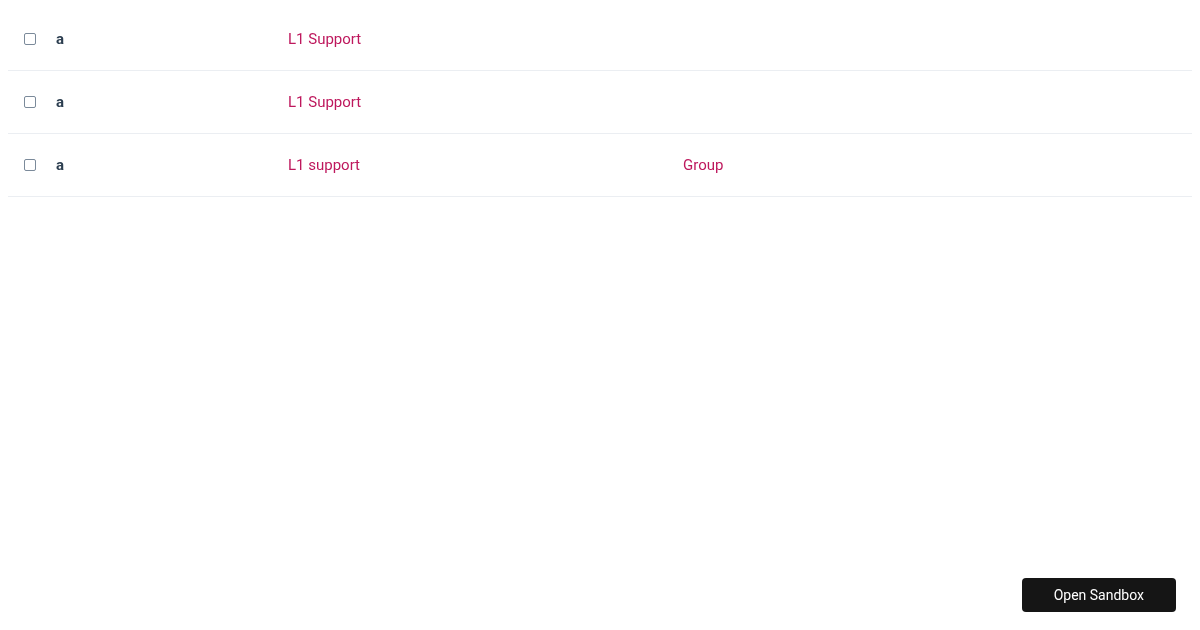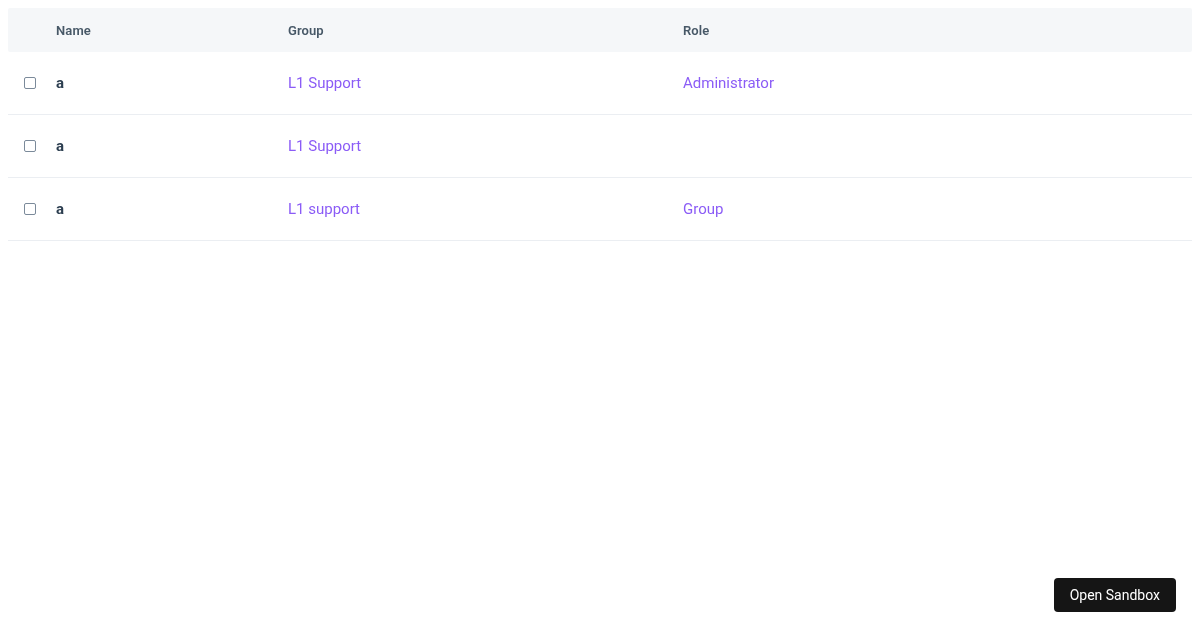--- a/index.html
+++ b/index.html
@@ -67,67 +67,52 @@
       cursor: pointer;
     }
     .cell-name {
       font-size: 15px;
       font-weight: 700;
       color: #2c3e50;
     }
     .cell-text {
       font-size: 15px;
       font-weight: 400;
-      color: #8b5cf6;
+      color: #be185d;
     }
     .sandbox-btn {
       position: absolute;
       bottom: 18px;
       right: 24px;
       background: #151515;
       color: #ffffff;
       font-size: 14px;
       font-weight: 400;
-      padding: 9px 16px;
+      padding: 9px 32px;
       border-radius: 4px;
       border: none;
       cursor: pointer;
       font-family: inherit;
     }
   </style>
 </head>
 <body>
 
 <div class="table-wrapper">
 
-  <div class="table-header">
-    <div class="col-check"></div>
-    <div class="col-name">
-      <span class="header-label">Name</span>
-    </div>
-    <div class="col-group">
-      <span class="header-label">Group</span>
-    </div>
-    <div class="col-role">
-      <span class="header-label">Role</span>
-    </div>
-  </div>
 
   <div class="table-row">
     <div class="col-check">
       <div class="checkbox"></div>
     </div>
     <div class="col-name">
       <span class="cell-name">a</span>
     </div>
     <div class="col-group">
       <span class="cell-text">L1 Support</span>
-    </div>
-    <div class="col-role">
-      <span class="cell-text">Administrator</span>
     </div>
   </div>
 
   <div class="table-row">
     <div class="col-check">
       <div class="checkbox"></div>
     </div>
     <div class="col-name">
       <span class="cell-name">a</span>
     </div>

